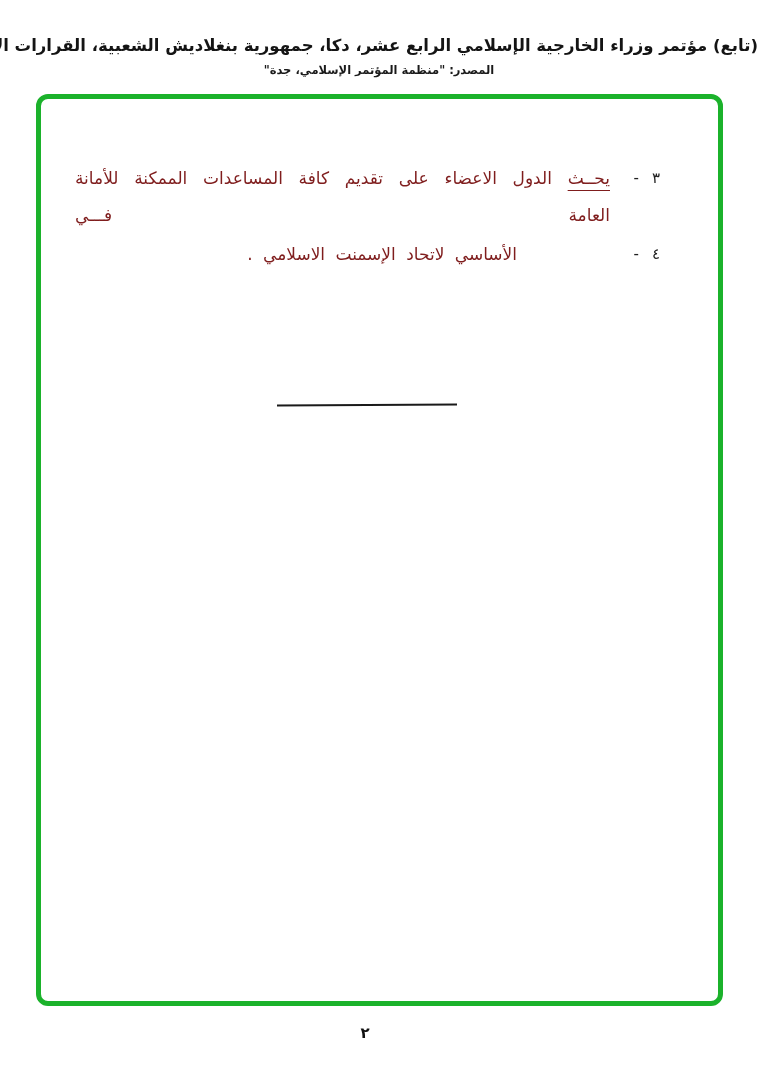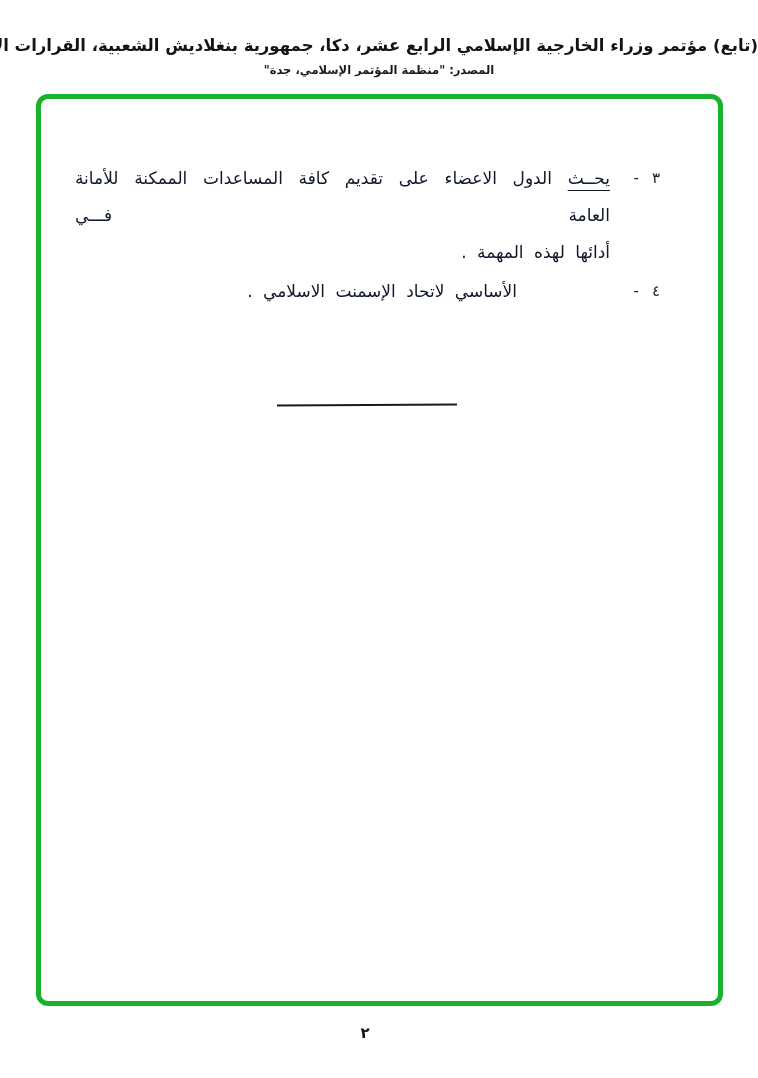--- a/index.html
+++ b/index.html
@@ -68,21 +68,21 @@
     line-height: 37px;
     color: #202020;
   }
   .textcol { flex: 1 1 auto; min-width: 0; }
   .line {
     direction: rtl;
     font-size: 17px;
     font-weight: 500;
     line-height: 37px;
     word-spacing: 5px;
-    color: #0f172a;
+    color: #7f1d1d;
     white-space: nowrap;
   }
   .line.justify {
     white-space: normal;
     text-align: justify;
     text-align-last: justify;
   }
   .line.right { text-align: right; }
   .line.right_indent { text-align: right; padding-right: 93px; }
   .uword {
@@ -119,21 +119,20 @@
 
 <div class="frame" style="border-color: rgb(27, 178, 43);">
   <div class="items" id="items-container">
       <div class="item">
         <div class="marker">
           <span>٣</span>
           <span>-</span>
         </div>
         <div class="textcol">
           <div class="line justify"><span class="uword">يحــث</span> <span>الدول الاعضاء على تقديم كافة المساعدات الممكنة للأمانة العامة فـــي</span></div>
-          <div class="line right"><span>أدائها لهذه المهمة .</span></div>
         </div>
       </div>
       <div class="item">
         <div class="marker">
           <span>٤</span>
           <span>-</span>
         </div>
         <div class="textcol">
           <div class="line right_indent"><span>الأساسي لاتحاد الإسمنت الاسلامي .</span></div>
         </div>

